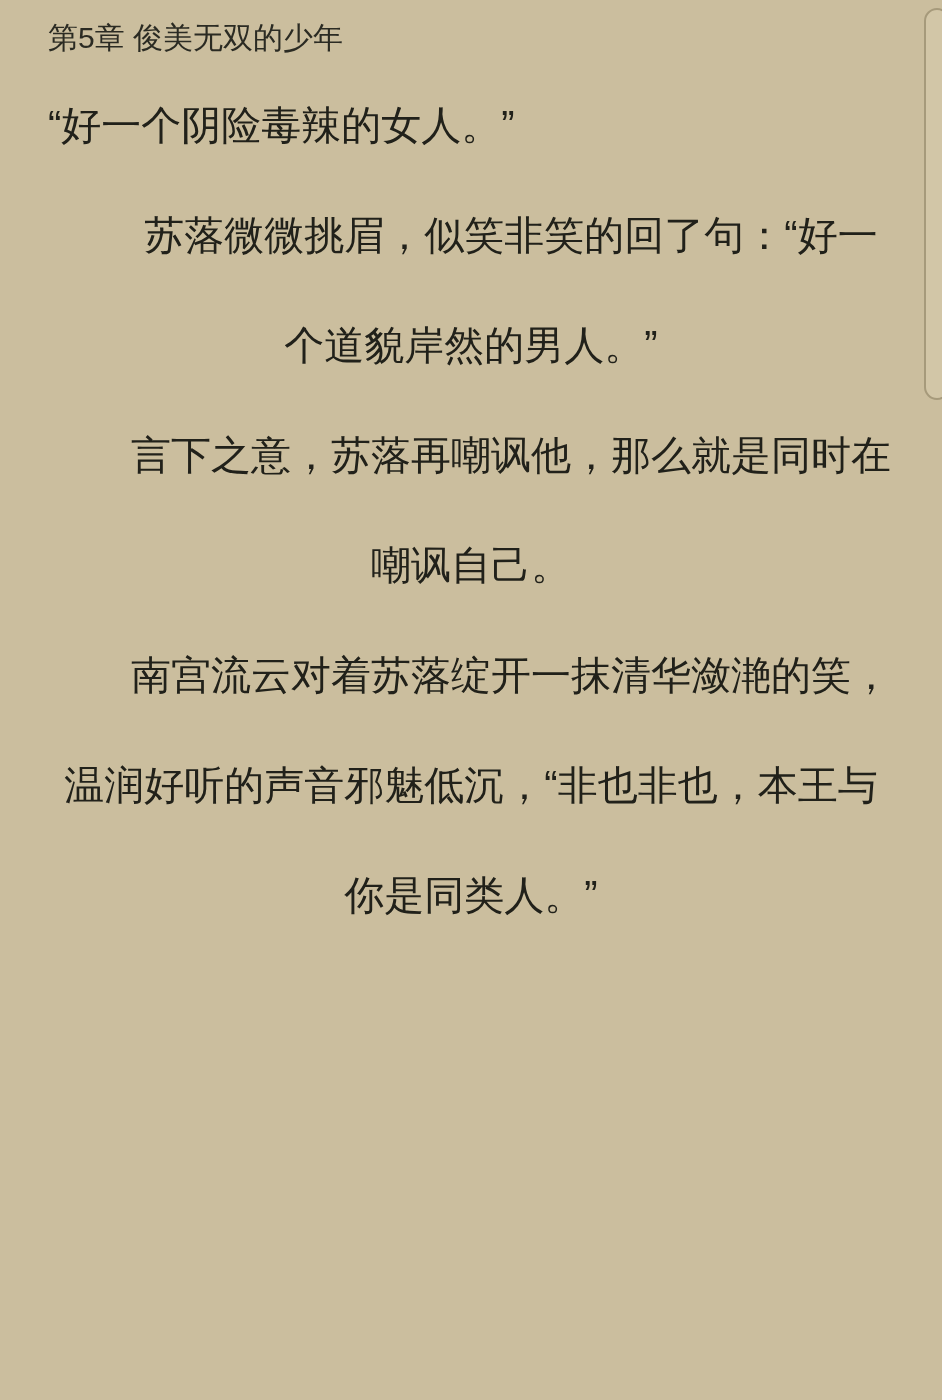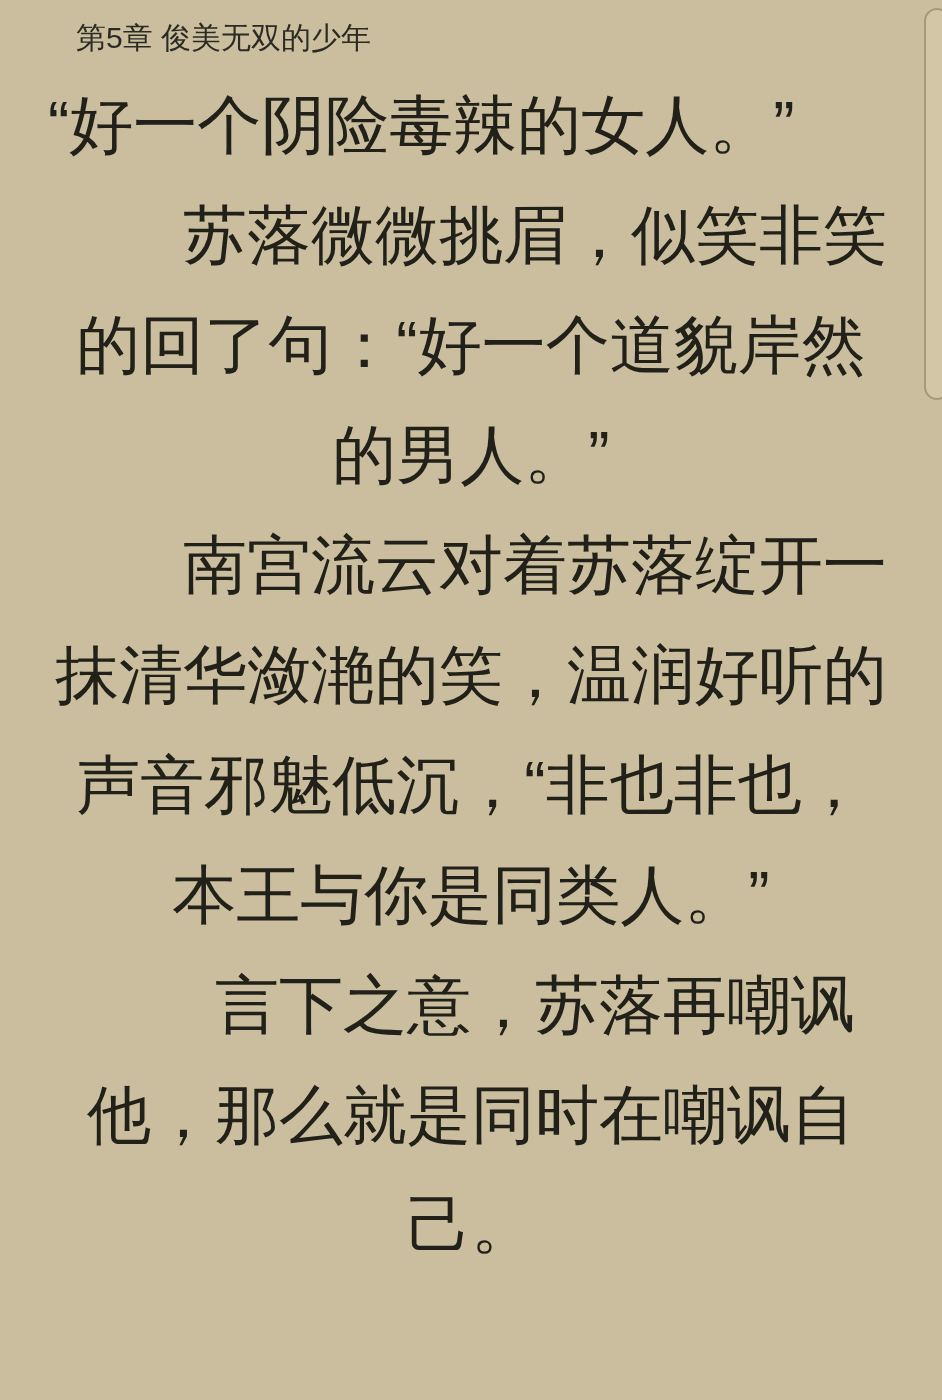--- a/index.html
+++ b/index.html
@@ -18,33 +18,33 @@
     font-family: "Liberation Sans", "DejaVu Sans", sans-serif;
   }
   .page {
     position: relative;
     width: 942px;
     height: 1400px;
     background: var(--bg);
     overflow: hidden;
   }
   .chapter-header {
-    padding: 20px 48px 0 76px;
+    padding: 20px 48px 0 48px;
     font-size: 30px;
     line-height: 36px;
     color: var(--header-text);
     white-space: nowrap;
     overflow: hidden;
   }
   .chapter-body {
     margin-top: 14px;
     padding: 0 48px;
     width: 942px;
     color: var(--body-text);
-    font-size: 64px;
+    font-size: 40px;
     line-height: 110px;
     text-align: left;
     word-break: break-all;
     overflow-wrap: break-word;
   }
   .chapter-body p { margin: 0; }
   .chapter-body p.indented { text-indent: 2em; text-align: center; }
   .scrollbar-thumb {
     position: absolute;
     top: 8px;
@@ -61,18 +61,18 @@
 
 <div class="page">
   <header class="chapter-header">
     <span>第5章 俊美无双的少年</span>
   </header>
 
   <main class="chapter-body">
 
   <p class="">“好一个阴险毒辣的女人。”</p>
       <p class="indented">苏落微微挑眉，似笑非笑的回了句：“好一个道貌岸然的男人。”</p>
+      <p class="indented">言下之意，苏落再嘲讽他，那么就是同时在嘲讽自己。</p>
       <p class="indented">南宫流云对着苏落绽开一抹清华潋滟的笑，温润好听的声音邪魅低沉，“非也非也，本王与你是同类人。”</p>
-      <p class="indented">言下之意，苏落再嘲讽他，那么就是同时在嘲讽自己。</p>
     </main>
 
   <div class="scrollbar-thumb"></div>
 </div>
 
 </body></html>

